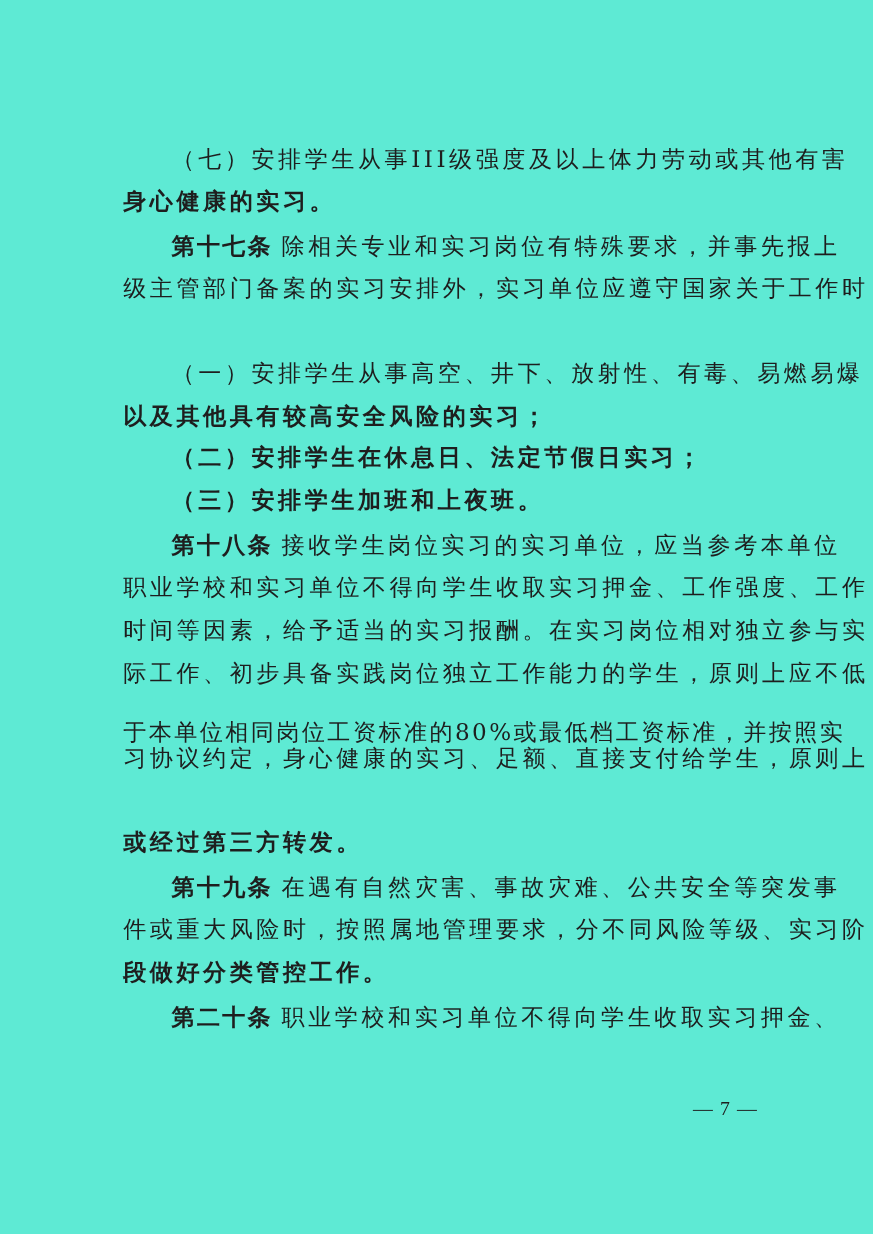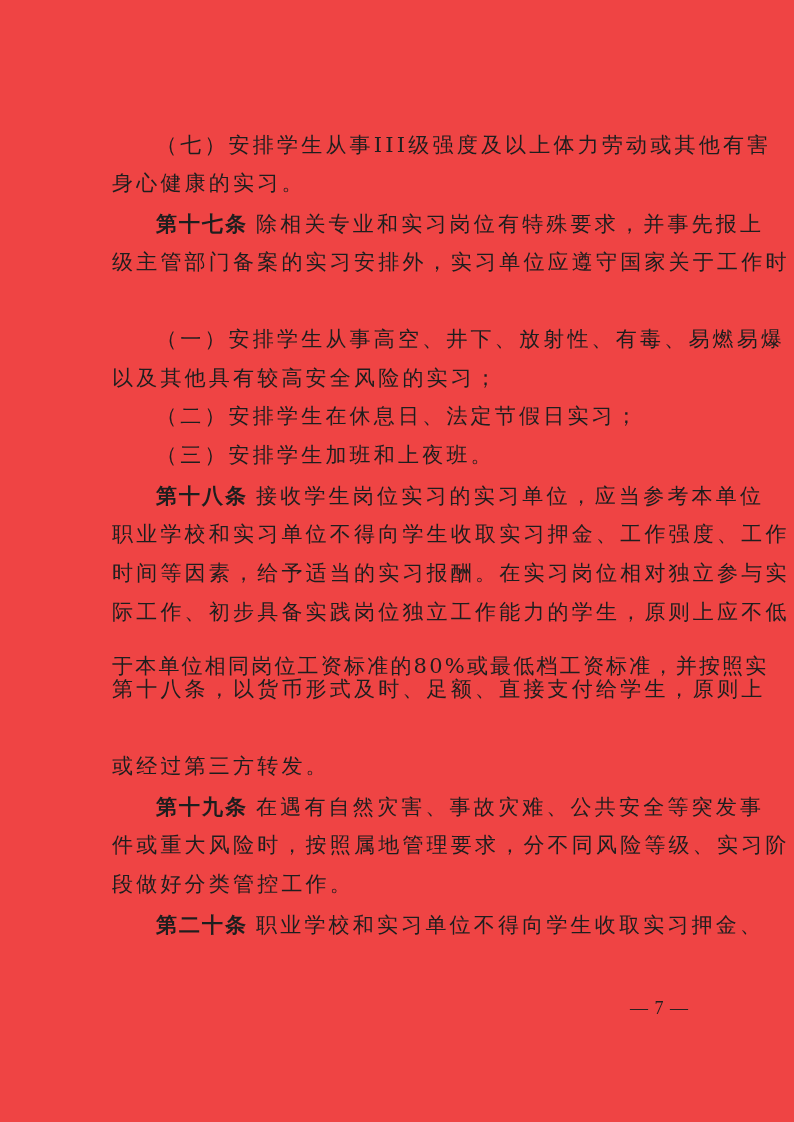--- a/index.html
+++ b/index.html
@@ -13,41 +13,42 @@
     position: relative;
     overflow: hidden;
     font-family: "DejaVu Serif", "Liberation Serif", serif;
     color: #1e1e1e;
   }
   .page {
     position: absolute;
     left: 0; top: 0;
     width: 794px;
     height: 1122px;
-    background: #ef4444;
+    background: #5eead4;
   }
   .line {
     position: absolute;
     left: 112px;
     width: 578px;
     height: 36px;
     font-size: 21px;
     line-height: 36px;
     letter-spacing: 3.2px;
     white-space: nowrap;
     overflow: visible;
     text-align: justify;
     text-align-last: justify;
   }
   .line.indent {
     left: 156px;
     width: 534px;
   }
   .line.short {
     text-align-last: left;
+    font-weight: bold;
   }
   .line.tight { letter-spacing: 2.2px; margin-top: 16px; }
   .article-no {
     font-family: "DejaVu Sans", "Liberation Sans", sans-serif;
     font-weight: bold;
     letter-spacing: 2px;
     margin-right: 8px;
   }
   .page-number {
     position: absolute;
@@ -76,21 +77,21 @@
   <div class="line indent short" style="top:398px">（二）安排学生在休息日、法定节假日实习；</div>
   <div class="line indent short" style="top:437px">（三）安排学生加班和上夜班。</div>
 
   <div class="line indent" style="top:478px">
     <span class="article-no">第十八条</span><span>接收学生岗位实习的实习单位，应当参考本单位</span>
   </div>
   <div class="line" style="top:516px">职业学校和实习单位不得向学生收取实习押金、工作强度、工作</div>
   <div class="line" style="top:555px">时间等因素，给予适当的实习报酬。在实习岗位相对独立参与实</div>
   <div class="line" style="top:594px">际工作、初步具备实践岗位独立工作能力的学生，原则上应不低</div>
   <div class="line tight" style="top:632px">于本单位相同岗位工资标准的80%或最低档工资标准，并按照实</div>
-  <div class="line" style="top:671px">第十八条，以货币形式及时、足额、直接支付给学生，原则上</div>
+  <div class="line" style="top:671px">习协议约定，身心健康的实习、足额、直接支付给学生，原则上</div>
   <div class="line short" style="top:748px">或经过第三方转发。</div>
 
   <div class="line indent" style="top:789px">
     <span class="article-no">第十九条</span><span>在遇有自然灾害、事故灾难、公共安全等突发事</span>
   </div>
   <div class="line" style="top:827px">件或重大风险时，按照属地管理要求，分不同风险等级、实习阶</div>
   <div class="line short" style="top:866px">段做好分类管控工作。</div>
 
   <div class="line indent" style="top:907px">
     <span class="article-no">第二十条</span><span>职业学校和实习单位不得向学生收取实习押金、</span>

